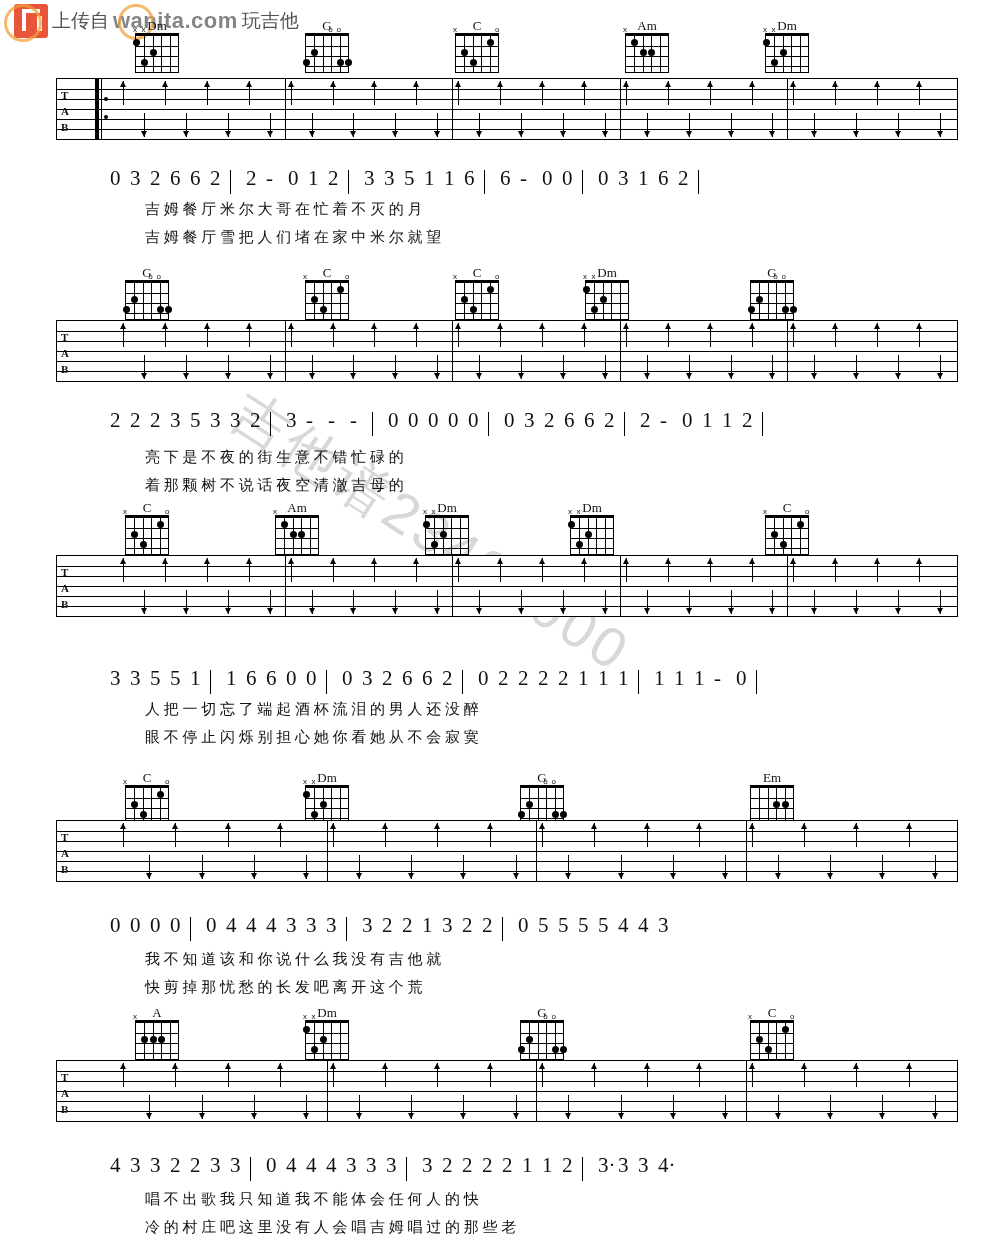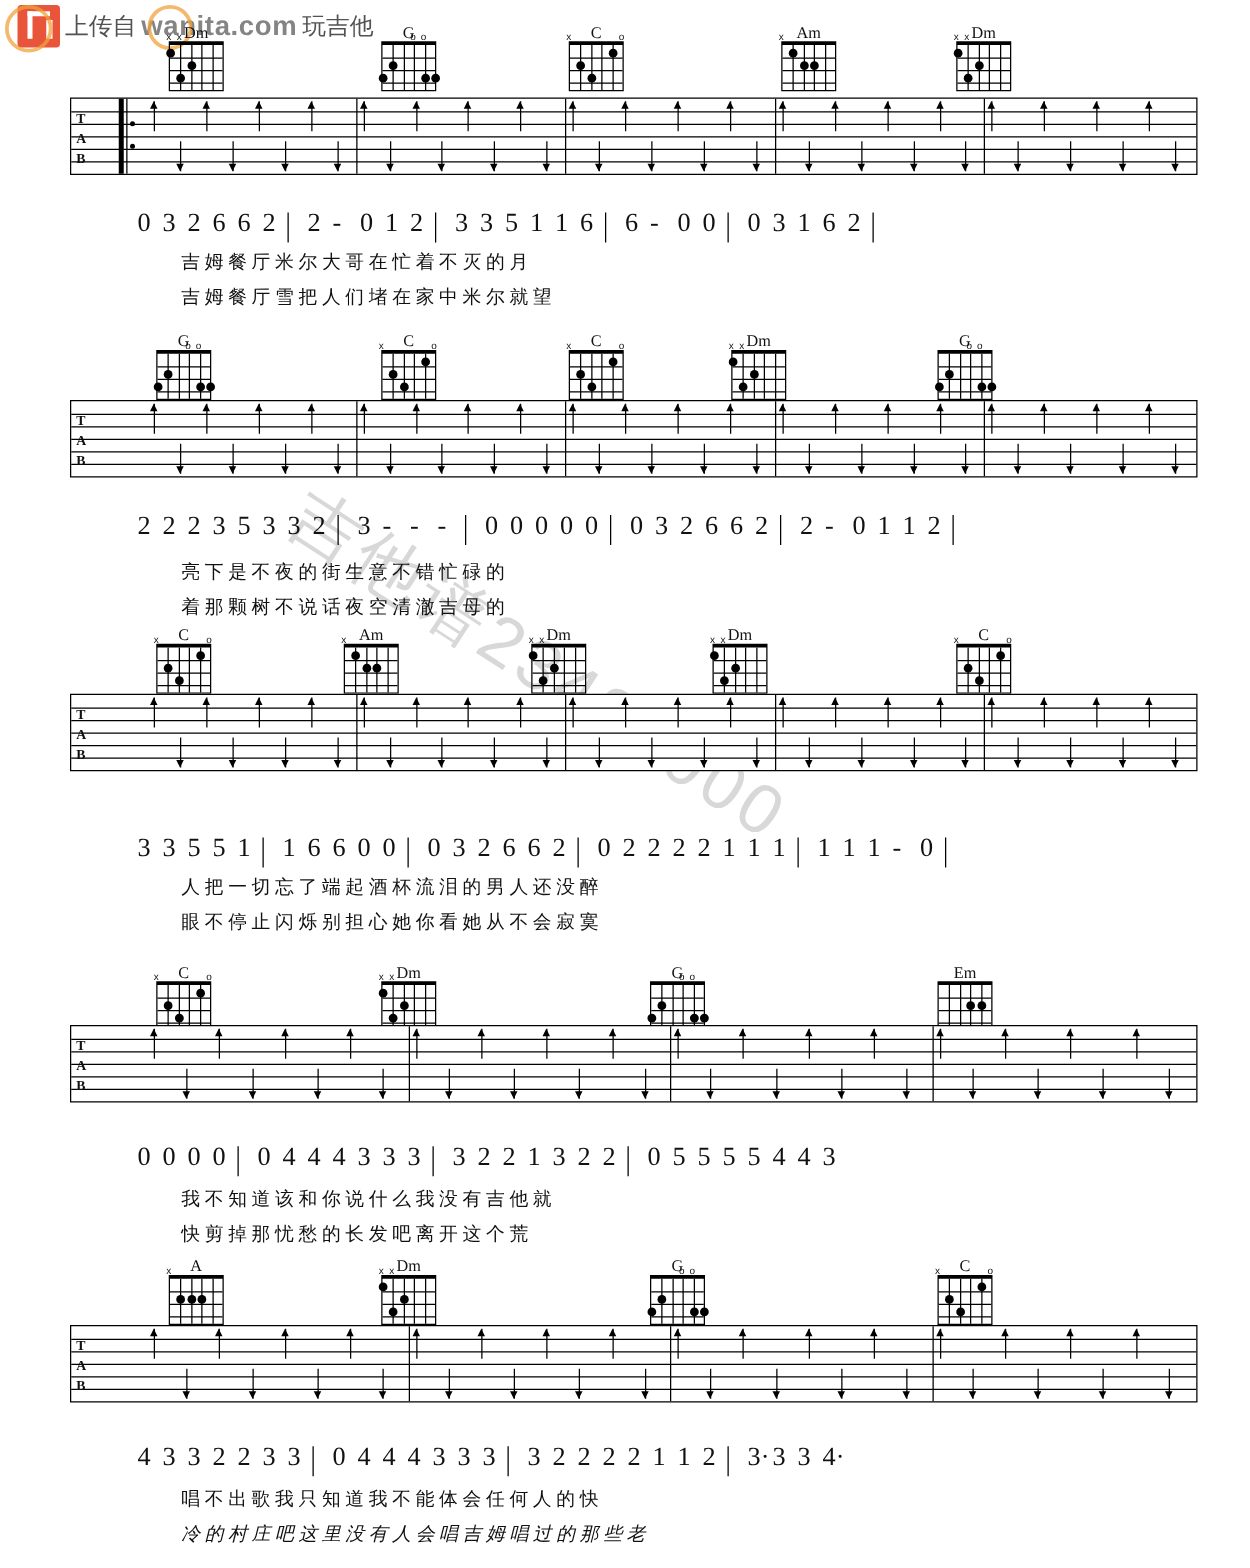--- a/index.html
+++ b/index.html
@@ -898,15 +898,15 @@
         <div class="note" style="left: 522px;">1</div>
         <div class="note" style="left: 542px;">1</div>
         <div class="note" style="left: 562px;">2</div>
         <div class="barline" style="left: 582px; top: 2px; height: 24px;"></div>
         <div class="note" style="left: 598px;">3·</div>
         <div class="note" style="left: 618px;">3</div>
         <div class="note" style="left: 638px;">3</div>
         <div class="note" style="left: 658px;">4·</div>
       </div>
       <div class="lyr" style="top: 1190px; left: 145px;">唱 不 出 歌      我 只 知 道 我  不 能 体 会 任 何  人  的 快</div>
-      <div class="lyr" style="top: 1218px; left: 145px; font-style: italic;">冷 的 村 庄 吧    这 里 没 有  人 会 唱 吉 姆 唱 过 的  那 些 老</div>
+      <div class="lyr" style="top: 1218px; left: 145px;">冷 的 村 庄 吧    这 里 没 有  人 会 唱 吉 姆 唱 过 的  那 些 老</div>
     </div>
   </div>
 
 </body></html>

